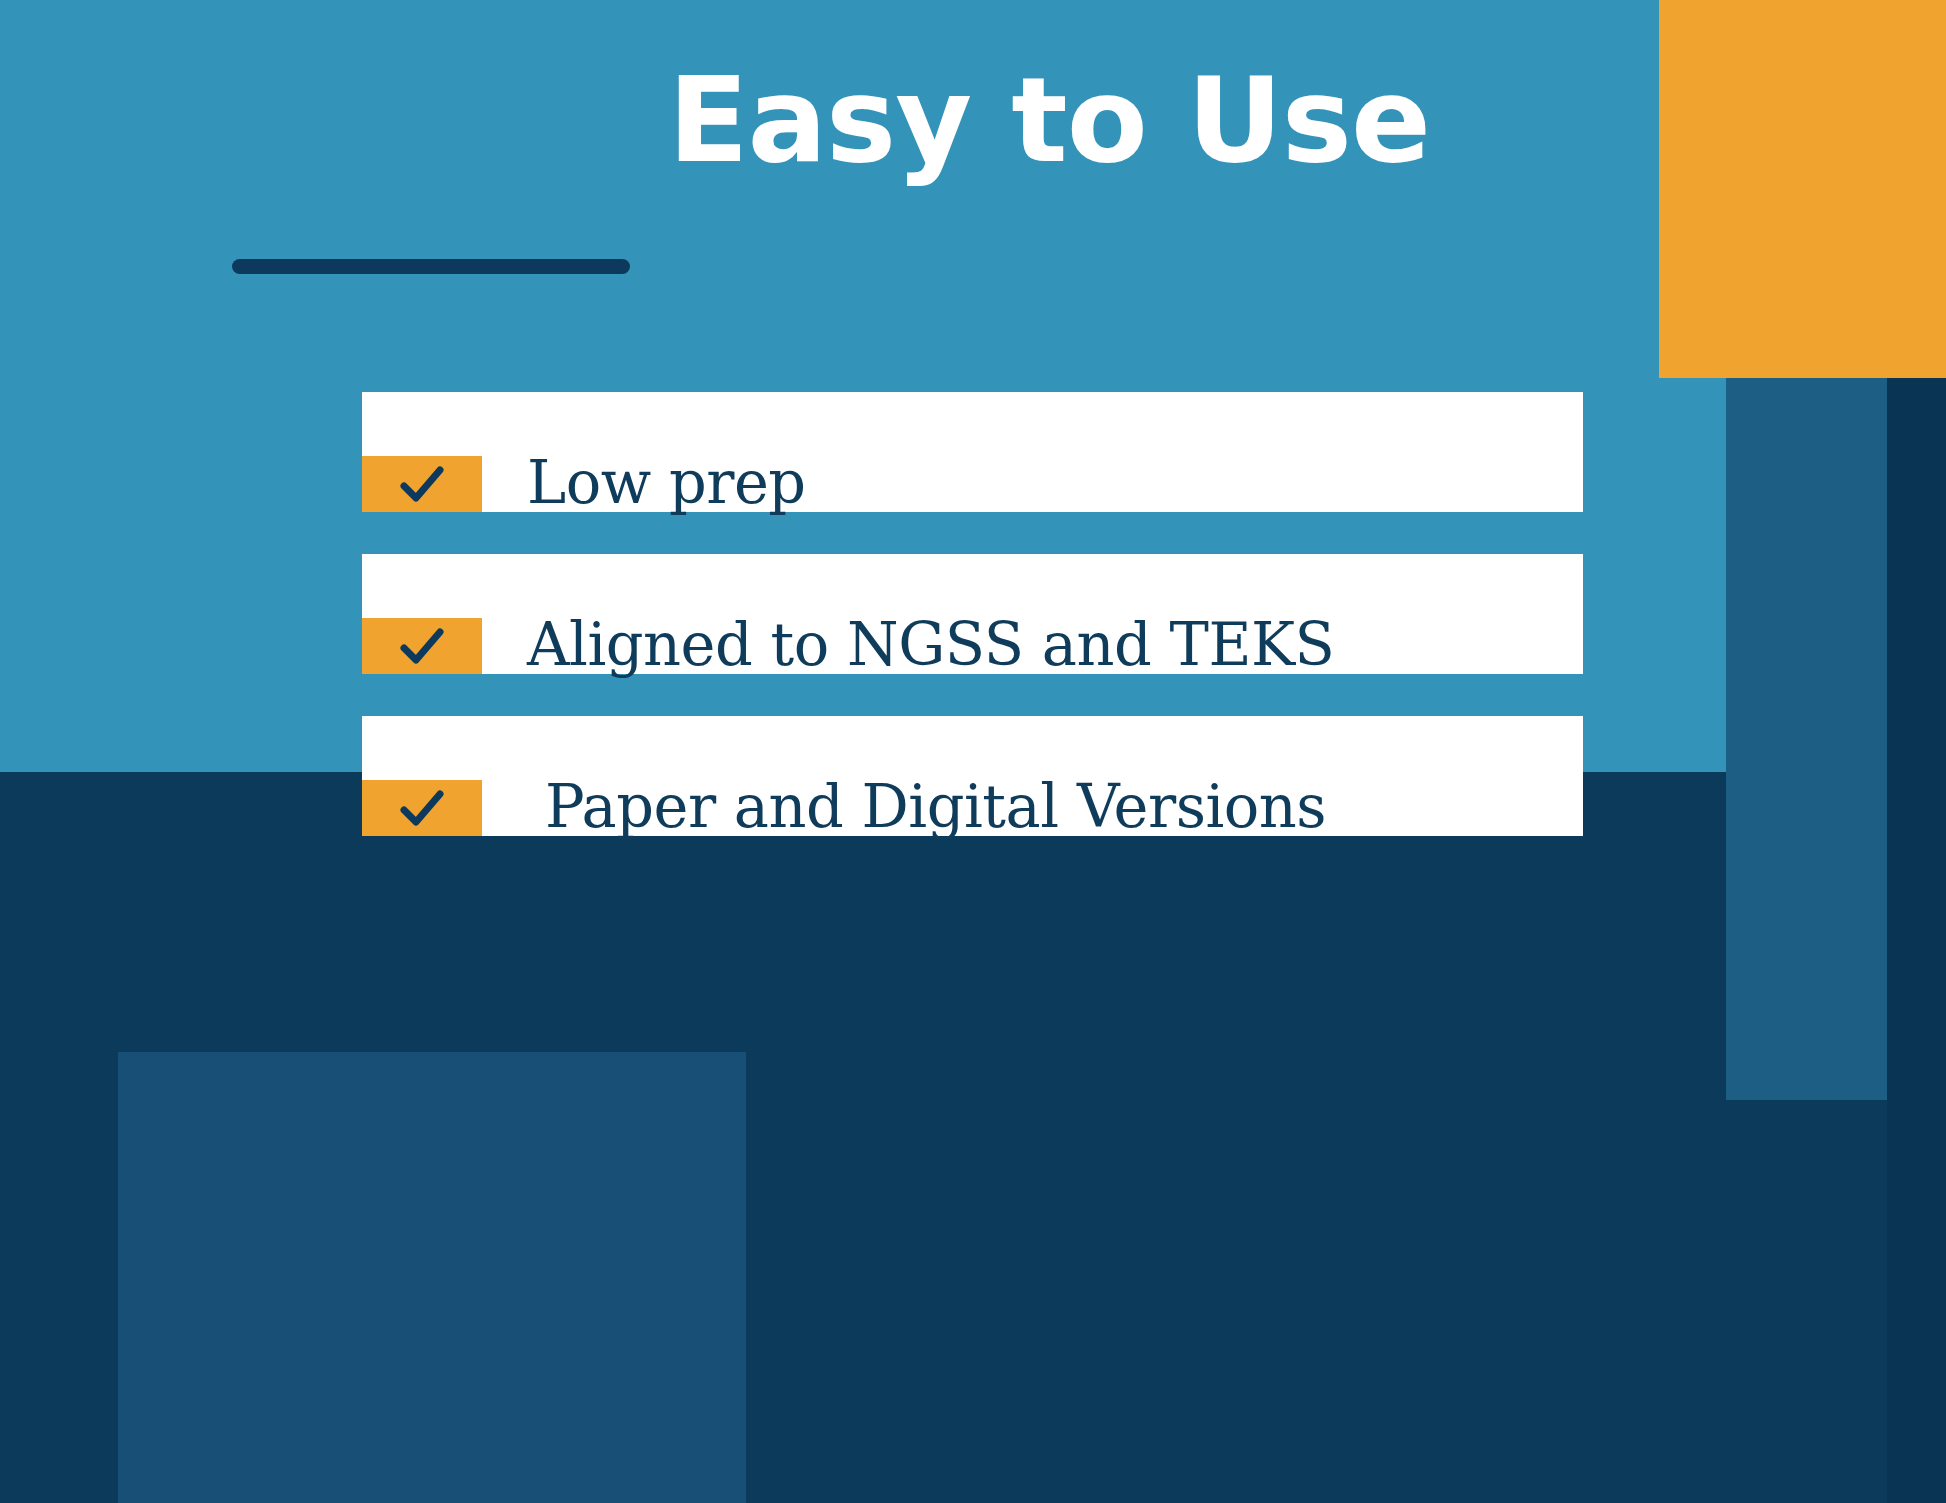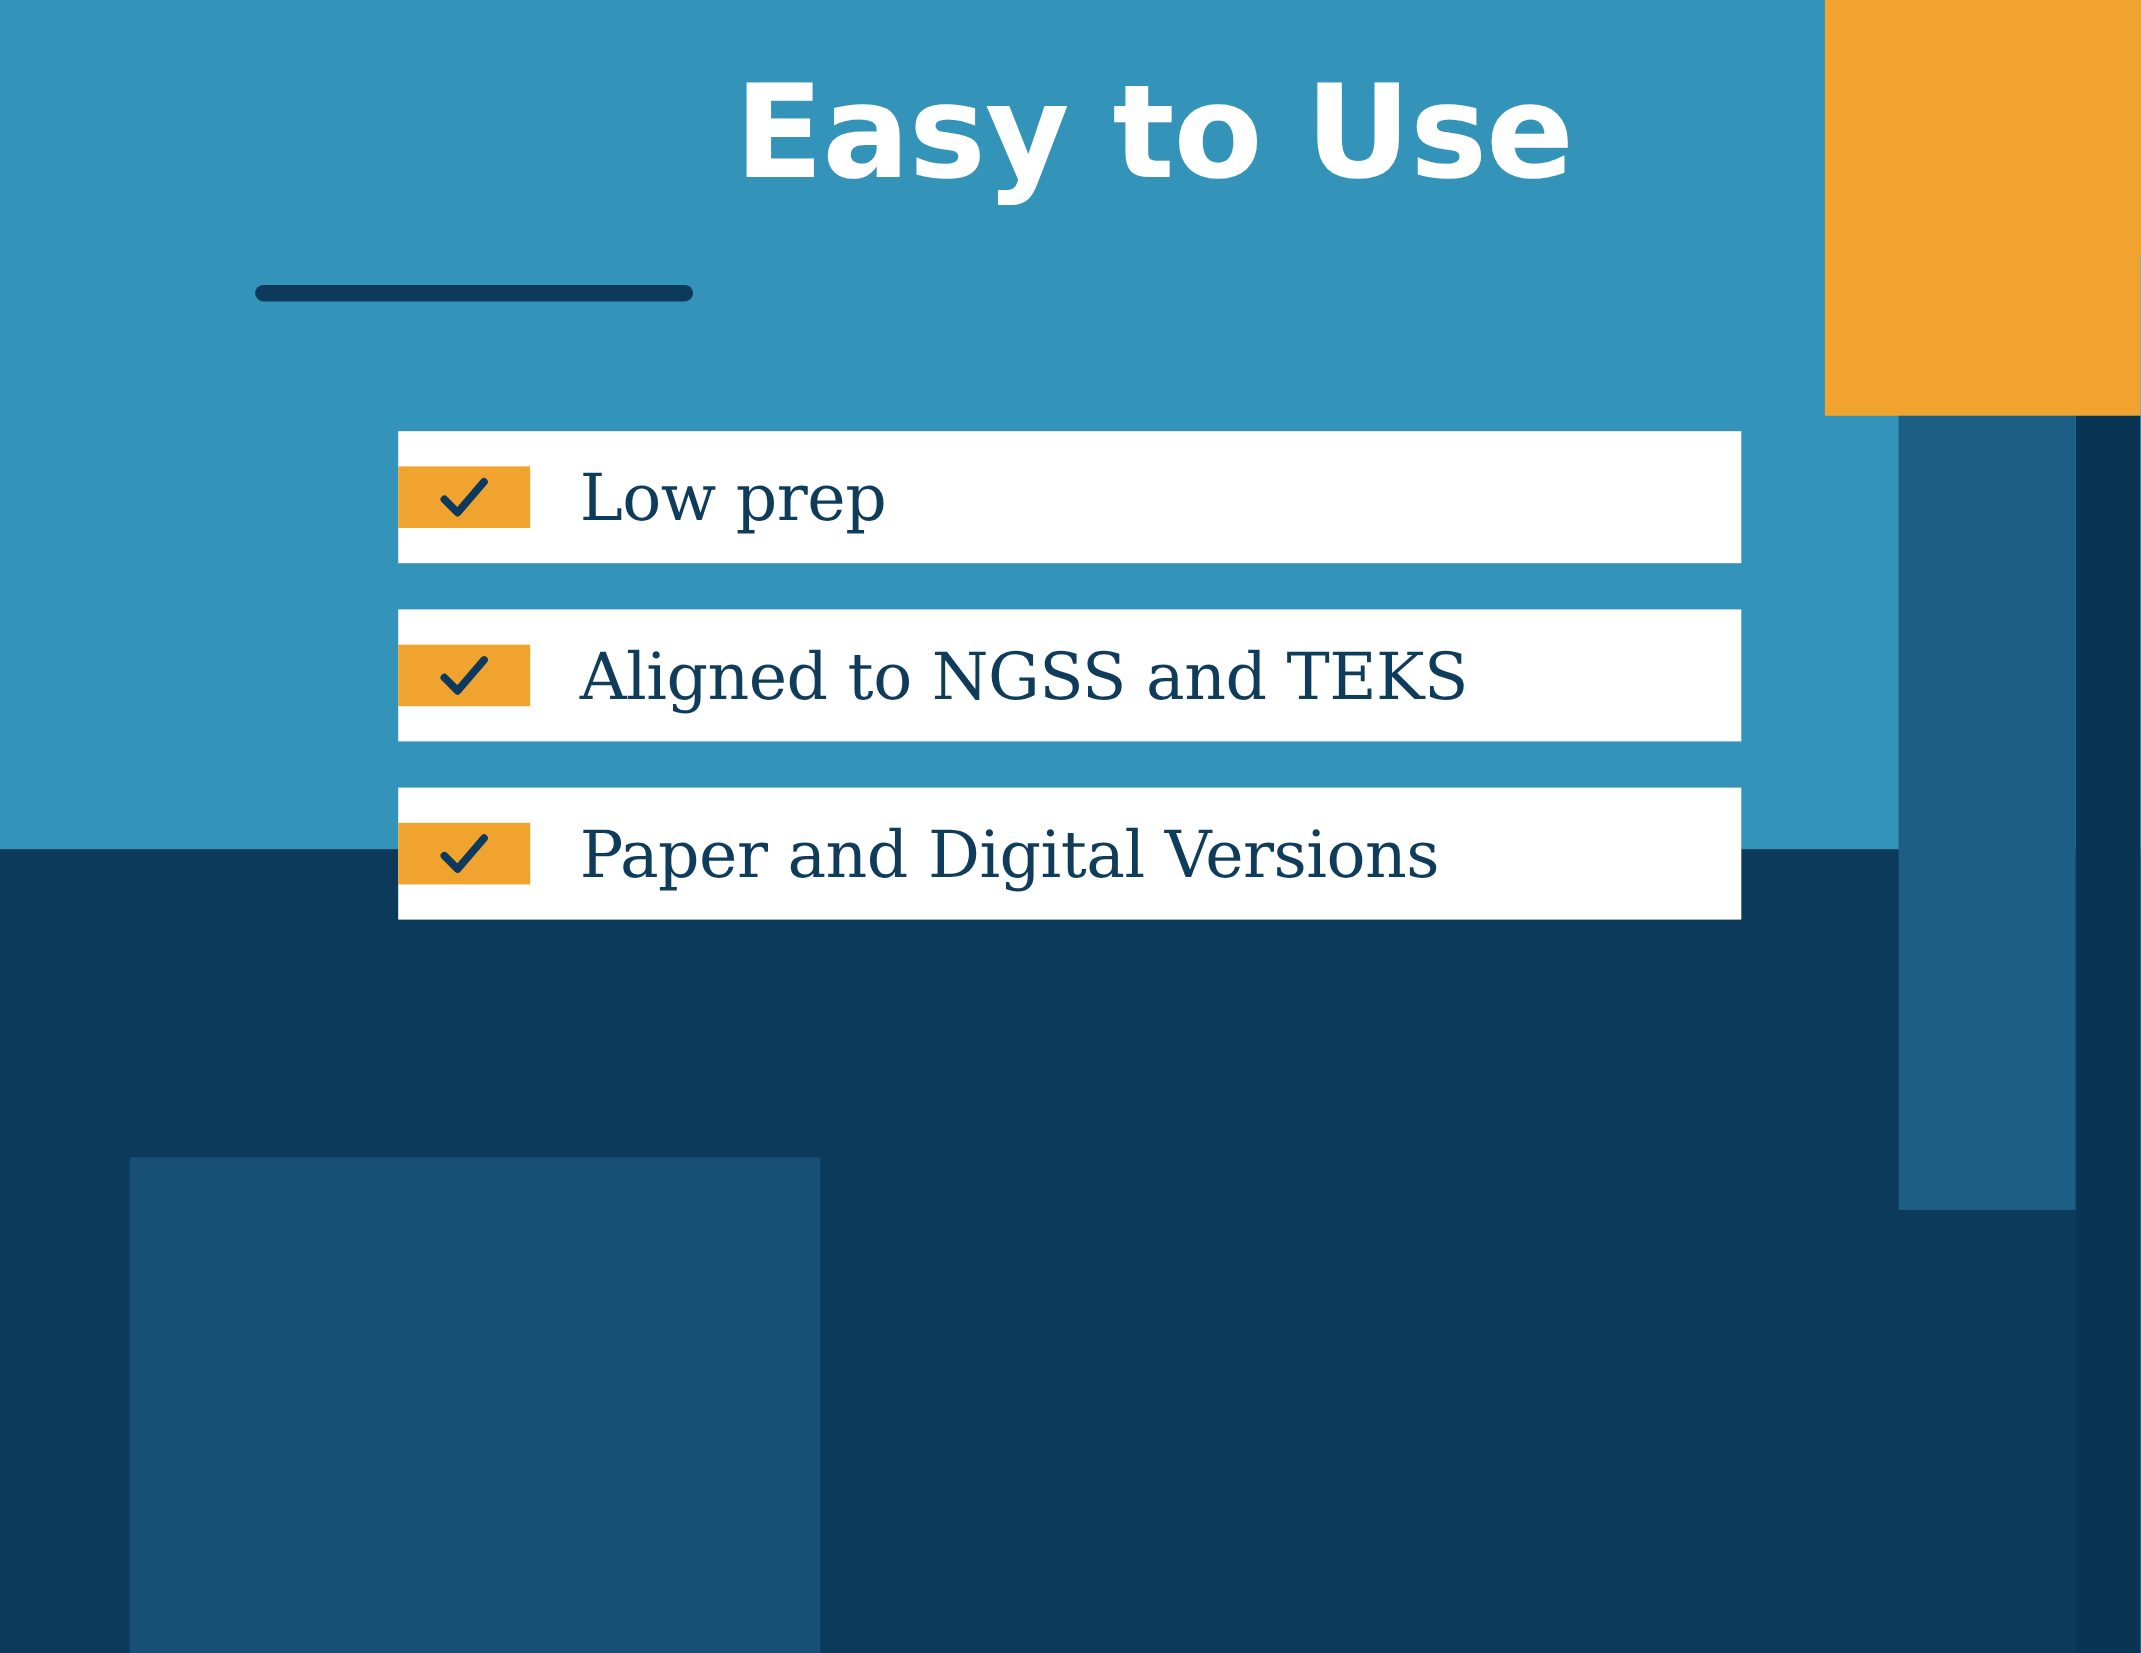--- a/index.html
+++ b/index.html
@@ -99,26 +99,26 @@
 
   
   .checklist {
     position: absolute;
     left: 362px;
     top: 392px;
     width: 1221px;
   }
   .check-row {
     display: flex;
-    align-items: center;
+    align-items: flex-end;
     height: 120px;
     margin-bottom: 42px;
     background: #ffffff;
   }
-  .check-row:last-child { margin-bottom: 16px; }
+  .check-row:last-child { margin-bottom: 16px; gap: 18px; }
 
   .check-box {
     flex: 0 0 auto;
     width: 120px;
     background: #f0a32e;
     display: flex;
     align-items: center;
     justify-content: center;
   }
   .check-glyph {

